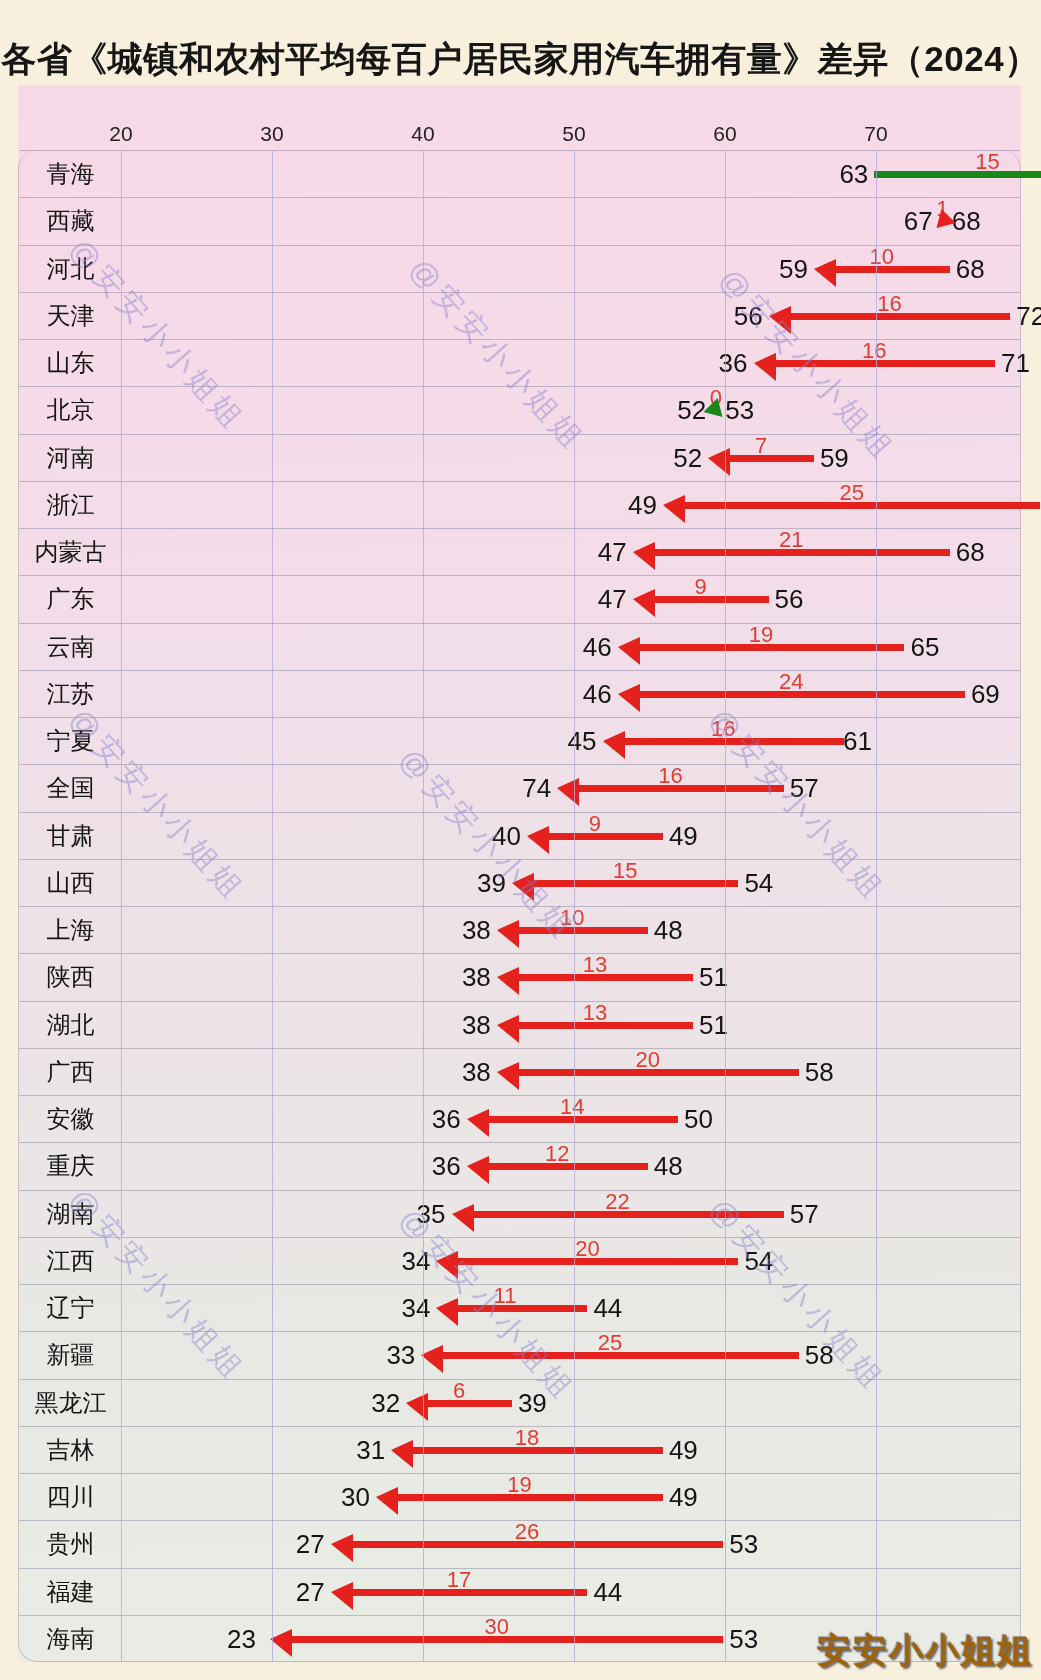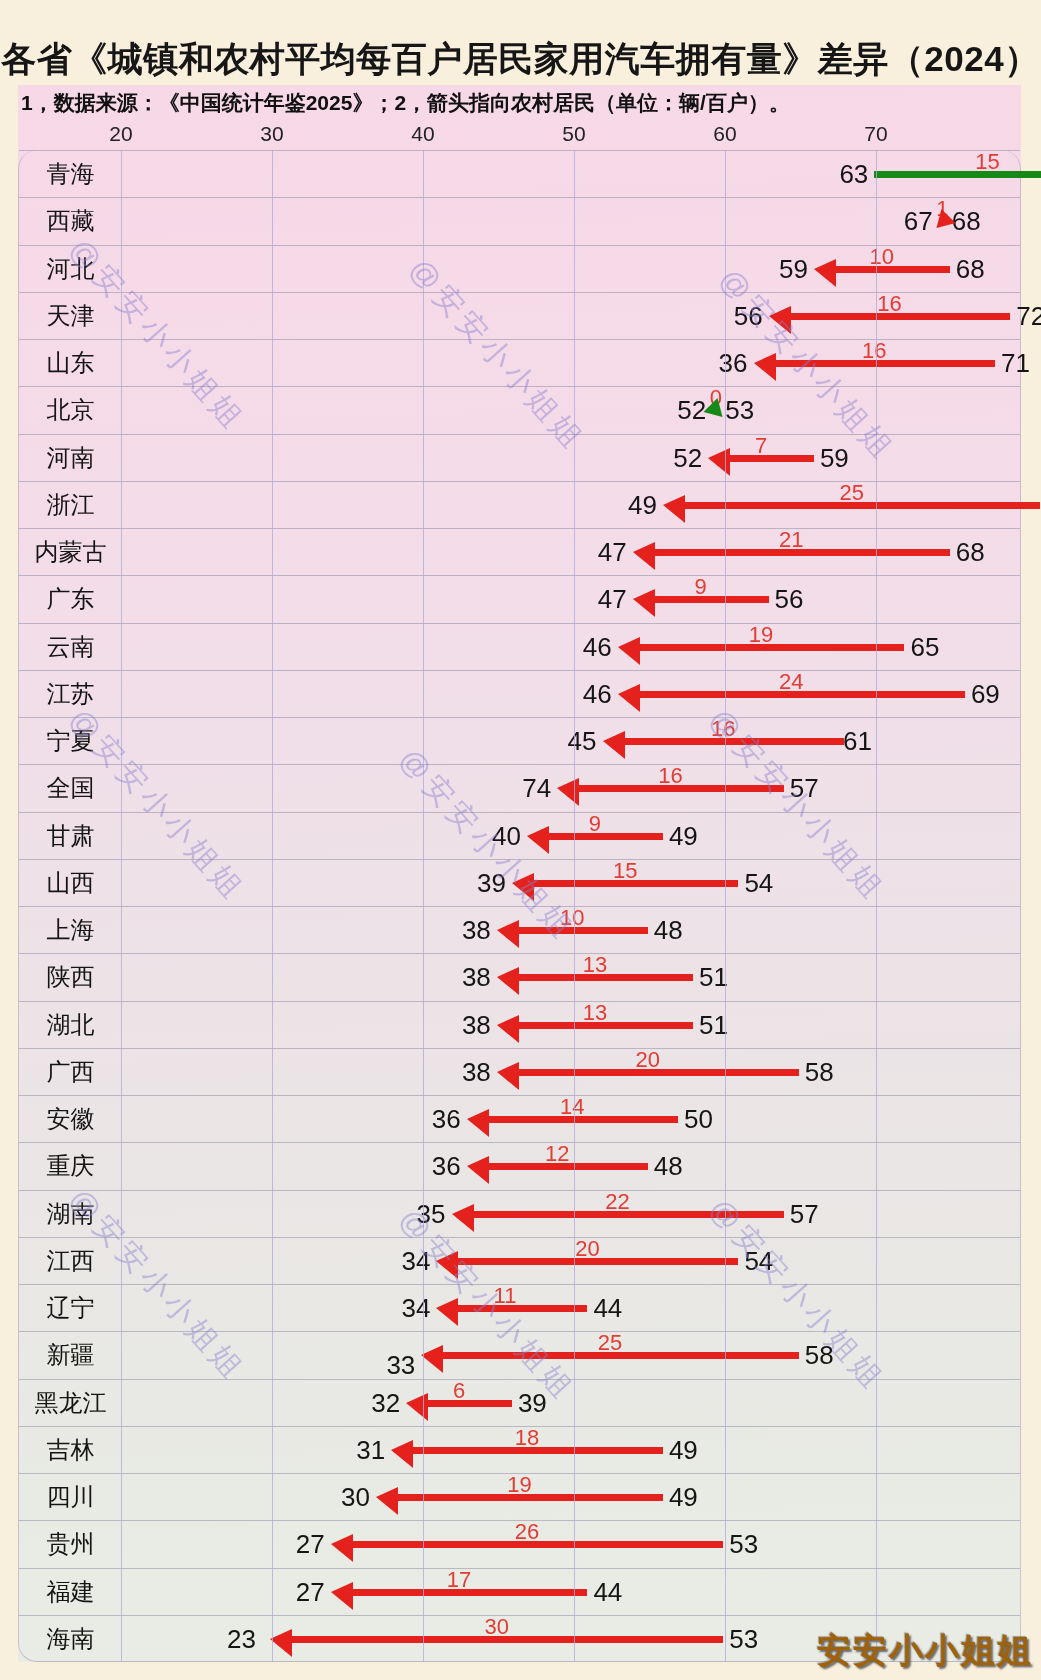--- a/index.html
+++ b/index.html
@@ -39,21 +39,20 @@
   .corner-wm { position:absolute; top:1628px; right:8px; font-size:34px; font-weight:bold;
                color:#a16207; letter-spacing:2px;
                text-shadow:2px 2px 2px rgba(90,90,90,.9), -1px -1px 1px rgba(120,120,120,.7); }
 </style>
 </head>
 <body>
 
 <div class="page">
   <div class="title">各省《城镇和农村平均每百户居民家用汽车拥有量》差异（2024）</div>
   <div class="panel">
-    <div class="subtitle">1，数据来源：《中国统计年鉴2025》；2，箭头指向农村居民（单位：辆/百户）。</div>
     <div class="ticks">
         <span class="tick" style="left: 103px;">20</span>
         <span class="tick" style="left: 254px;">30</span>
         <span class="tick" style="left: 405px;">40</span>
         <span class="tick" style="left: 556px;">50</span>
         <span class="tick" style="left: 707px;">60</span>
         <span class="tick" style="left: 858px;">70</span>
       </div>
     <div class="rows">
         <div class="row">
@@ -297,21 +296,21 @@
             <span class="val left" style="left: 308.4px;">34</span>
             <span class="val" style="left: 471.4px;">44</span>
             <span class="diff" style="color: rgb(226, 60, 51); left: 383px;">11</span>
             <div class="shaft" style="background: rgb(228, 33, 28); left: 330.4px; width: 135px;"></div>
             <div class="head" style="left: 314.4px; top: 13px; border-top: 10px solid transparent; border-bottom: 18px solid transparent; border-right: 22px solid rgb(228, 33, 28);"></div>
           </div>
         </div>
         <div class="row">
           <div class="prov">新疆</div>
           <div class="plot">
-            <span class="val left" style="left: 293.3px; margin-top: 10px;">33</span>
+            <span class="val left" style="left: 293.3px;">33</span>
             <span class="val" style="left: 682.8px;">58</span>
             <span class="diff" style="color: rgb(226, 60, 51); left: 488.05px;">25</span>
             <div class="shaft" style="background: rgb(228, 33, 28); left: 315.3px; width: 361.5px;"></div>
             <div class="head" style="left: 299.3px; top: 13px; border-top: 10px solid transparent; border-bottom: 18px solid transparent; border-right: 22px solid rgb(228, 33, 28);"></div>
           </div>
         </div>
         <div class="row">
           <div class="prov">黑龙江</div>
           <div class="plot">
             <span class="val left" style="left: 278.2px;">32</span>

